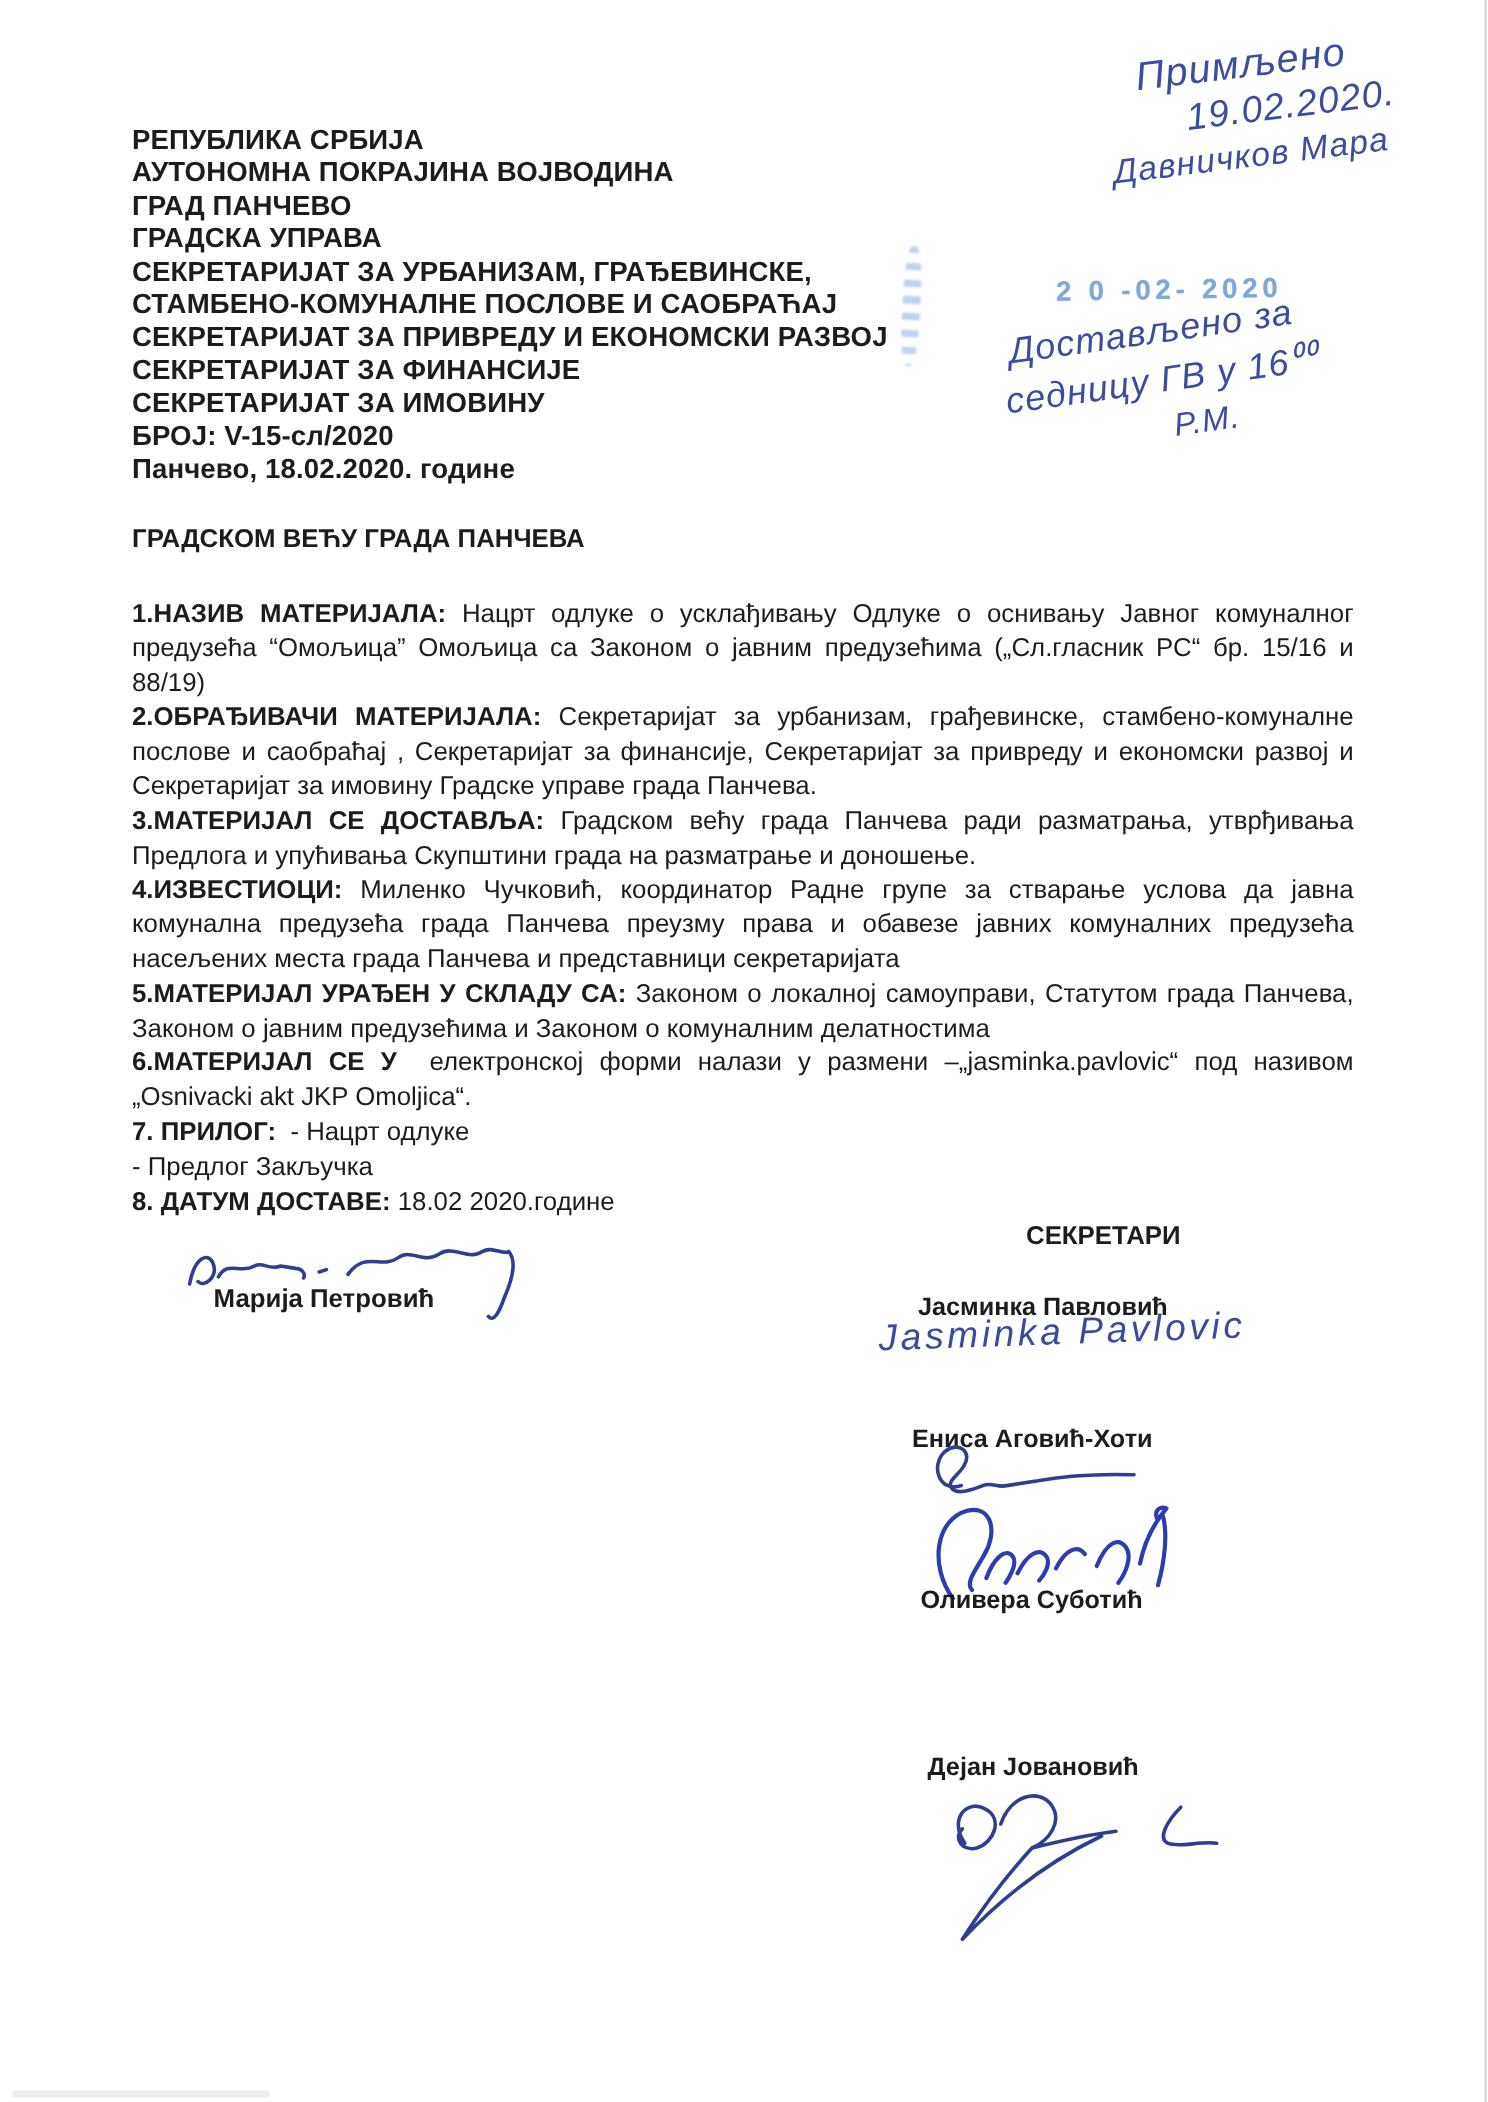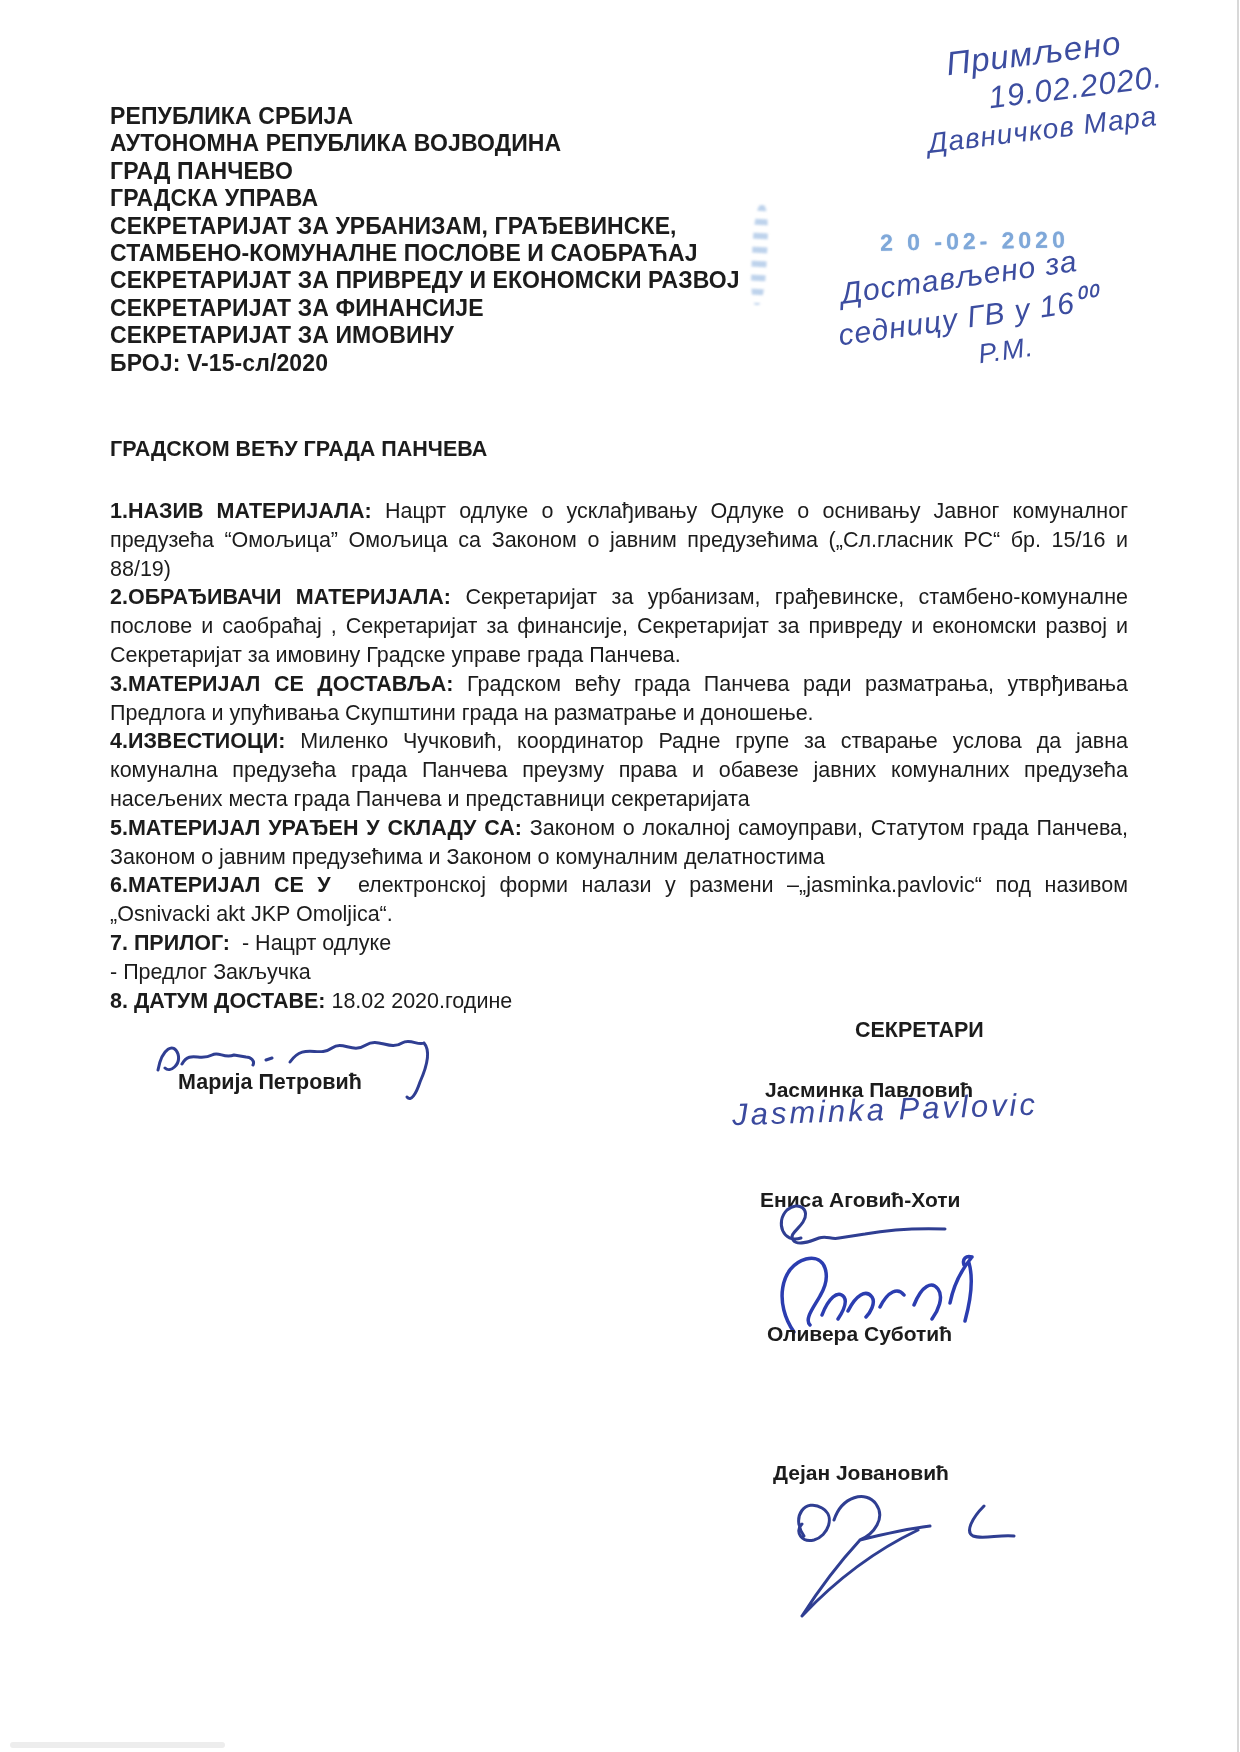--- a/index.html
+++ b/index.html
@@ -59,29 +59,30 @@
 </head>
 <body>
 
 <div class="page">
 
   <div class="scan-edge"></div>
   <div class="scan-smudge"></div>
 
   <div class="letterhead">
     <div>РЕПУБЛИКА СРБИЈА</div>
-    <div>АУТОНОМНА РЕПУБЛИКА ВОЈВОДИНА</div>
+    <div>АУТОНОМНА ПОКРАЈИНА ВОЈВОДИНА</div>
     <div>ГРАД ПАНЧЕВО</div>
     <div>ГРАДСКА УПРАВА</div>
     <div>СЕКРЕТАРИЈАТ ЗА УРБАНИЗАМ, ГРАЂЕВИНСКЕ,</div>
     <div>СТАМБЕНО-КОМУНАЛНЕ ПОСЛОВЕ И САОБРАЋАЈ</div>
     <div>СЕКРЕТАРИЈАТ ЗА ПРИВРЕДУ И ЕКОНОМСКИ РАЗВОЈ</div>
     <div>СЕКРЕТАРИЈАТ ЗА ФИНАНСИЈЕ</div>
     <div>СЕКРЕТАРИЈАТ ЗА ИМОВИНУ</div>
     <div>БРОЈ: V-15-сл/2020</div>
+    <div>Панчево, 18.02.2020. године</div>
   </div>
 
   <div class="received-note hand">
     <span class="received-l1">Примљено</span>
     <span class="received-l2">19.02.2020.</span>
     <span class="received-l3">Давничков Мара</span>
   </div>
 
   <div class="stamp-smear"></div>
   <div class="stamp-date">2 0 -02- 2020</div>

